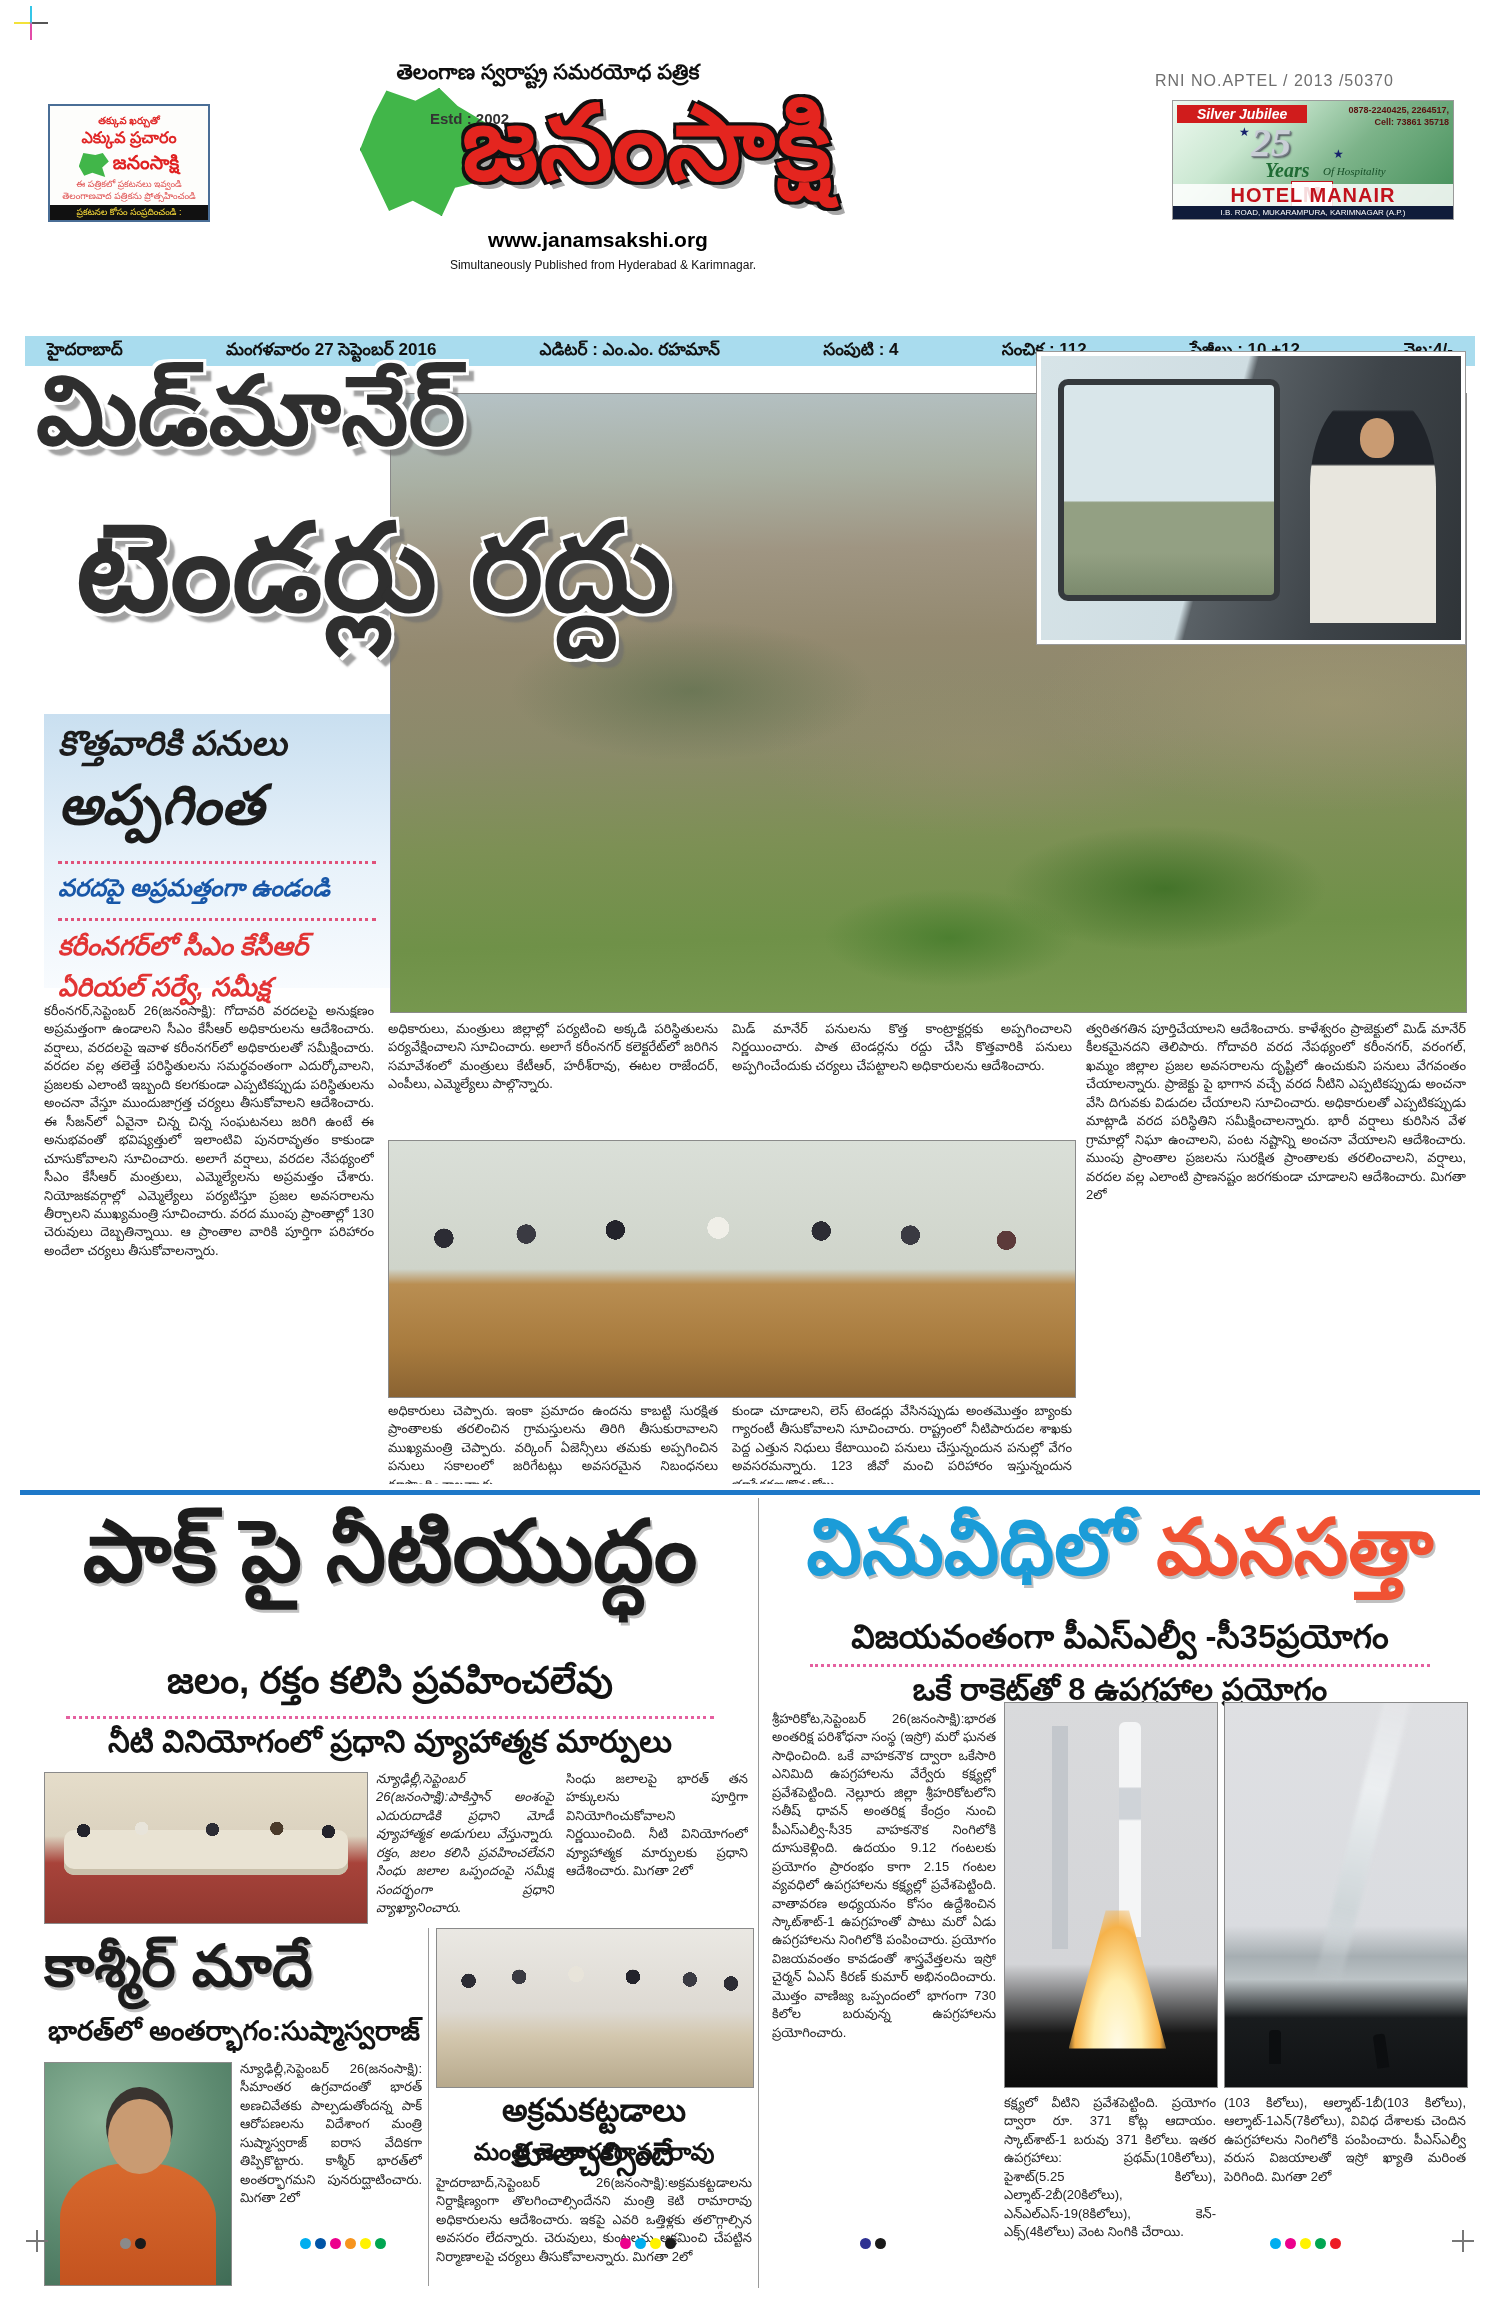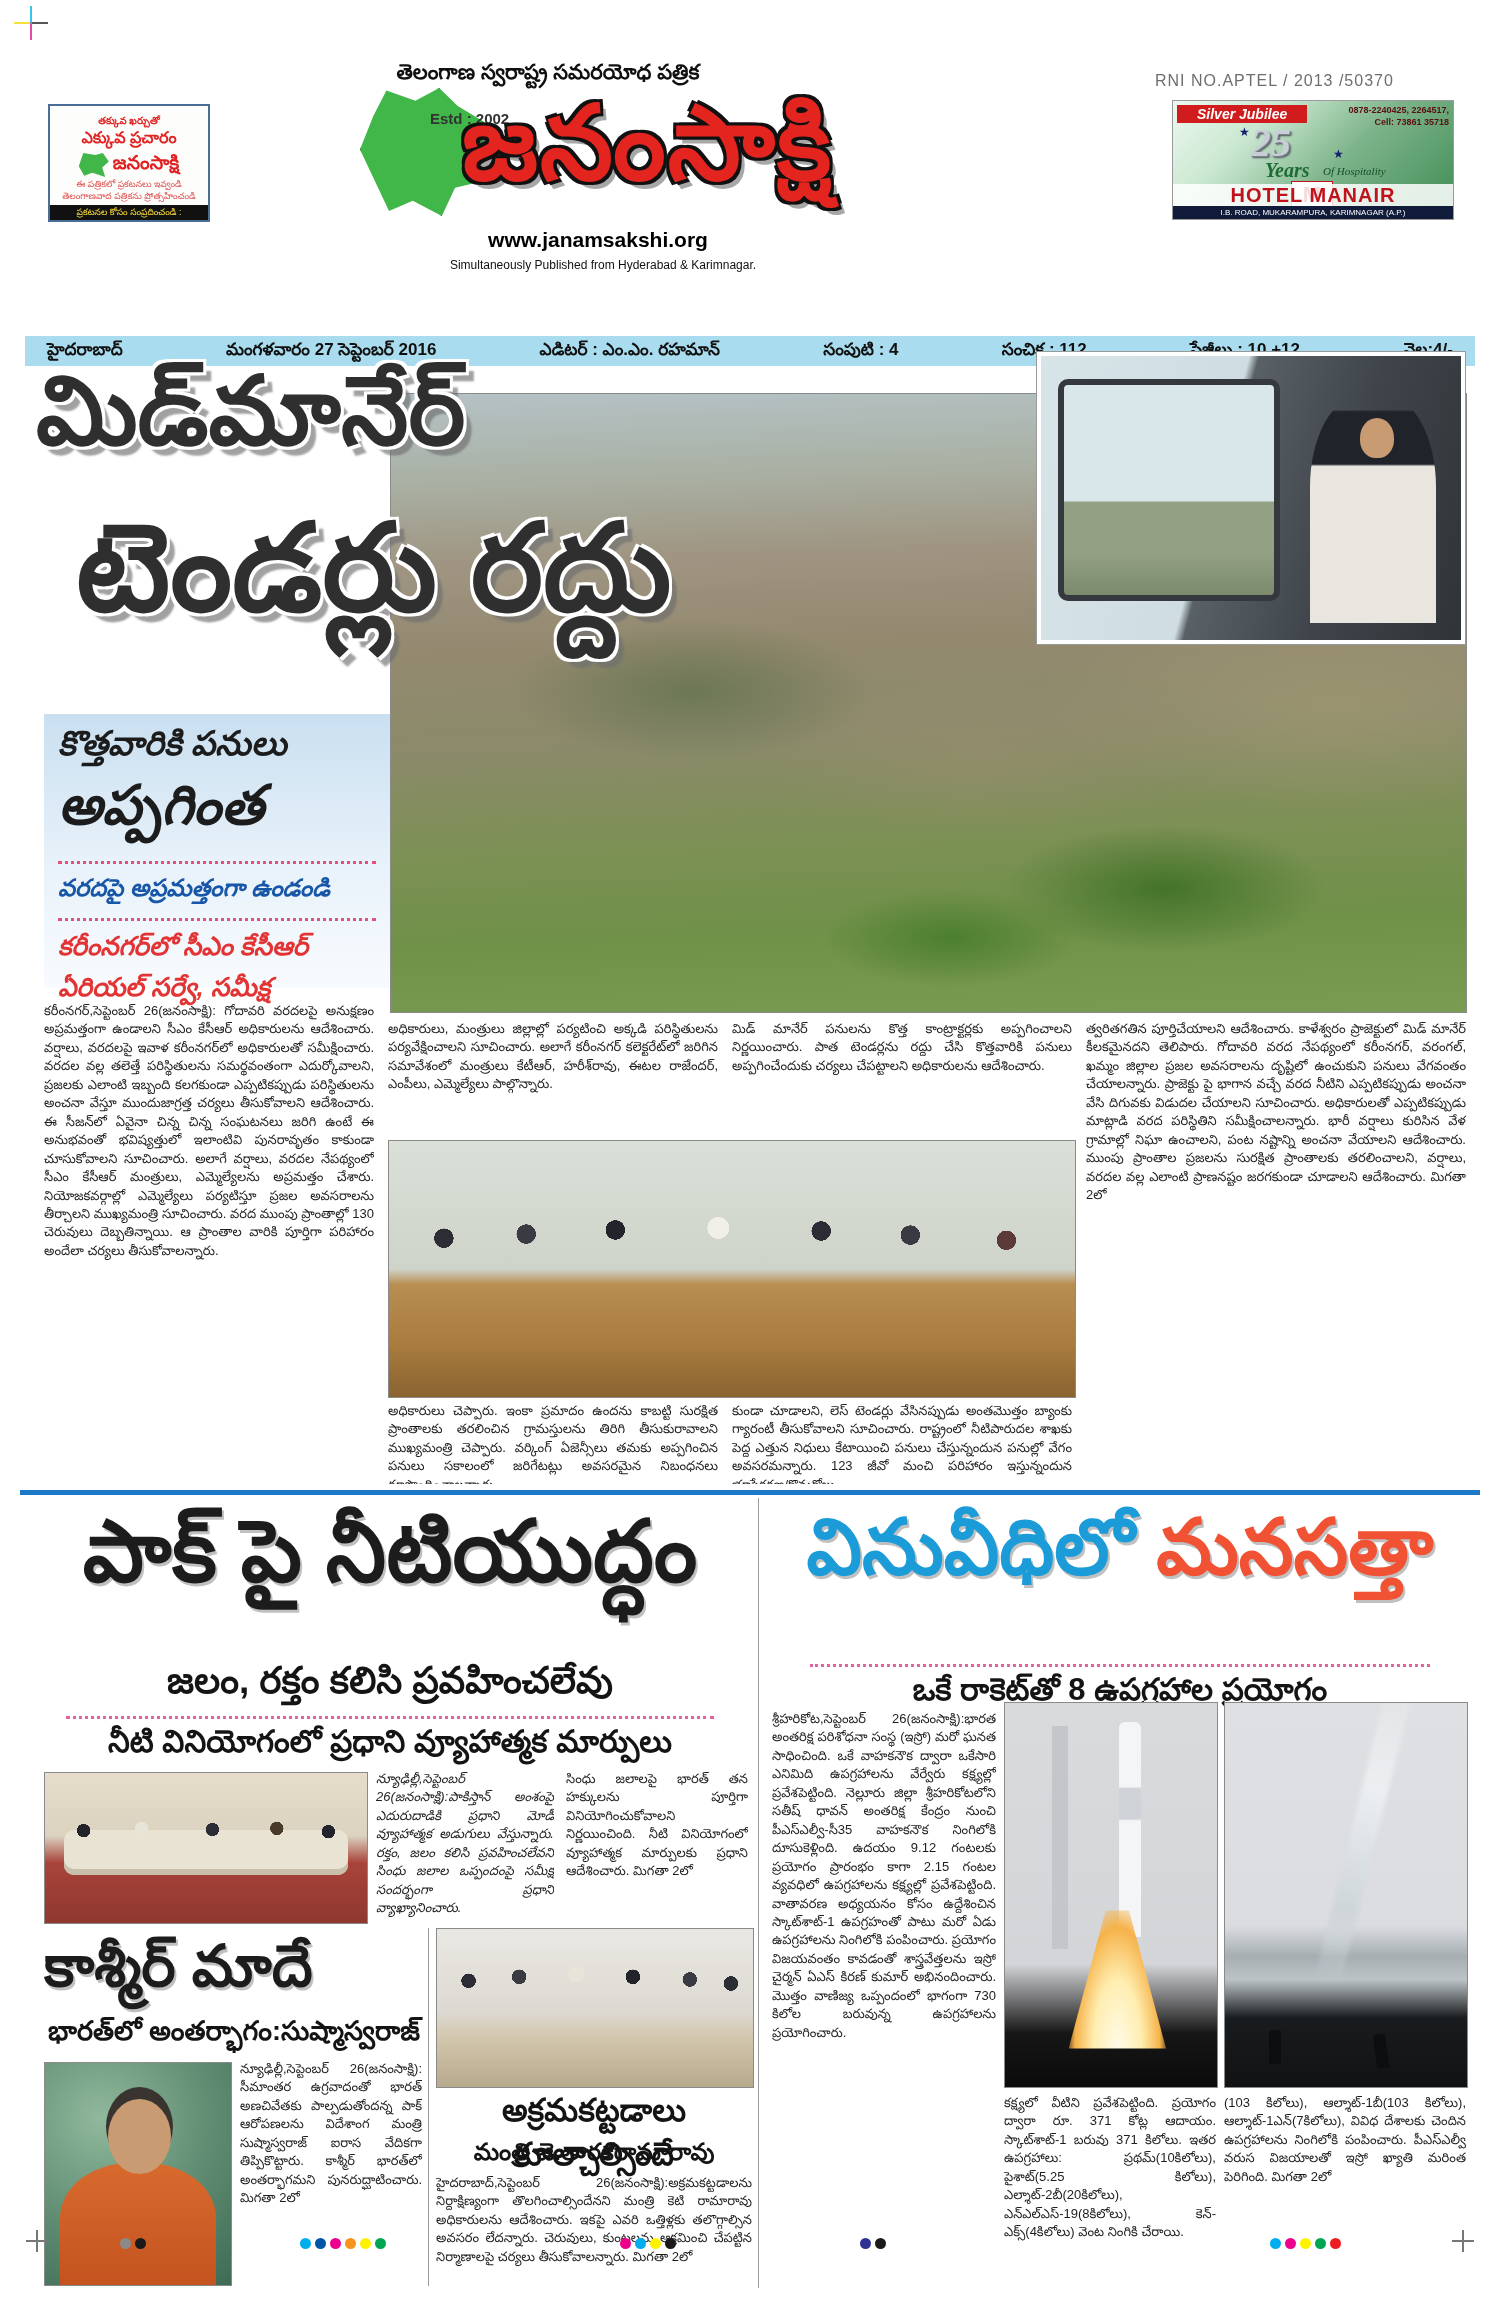--- a/index.html
+++ b/index.html
@@ -228,20 +228,21 @@
   <div class="abs photo ph-ktr" style="left:436px;top:1928px;width:316px;height:158px;">
     <div class="ktr-people"></div>
   </div>
   <div class="abs subhead" style="left:436px;top:2092px;width:316px;font-size:32px;">అక్రమకట్టడాలు కూల్చాల్సిందే</div>
   <div class="abs subhead" style="left:436px;top:2138px;width:316px;font-size:24px;">మంత్రి జె.తారకరామారావు</div>
   <div class="abs bodycol" style="left:436px;top:2174px;width:316px;height:110px;">హైదరాబాద్,సెప్టెంబర్ 26(జనంసాక్షి):అక్రమకట్టడాలను నిర్దాక్షిణ్యంగా తొలగించాల్సిందేనని మంత్రి కెటి రామారావు అధికారులను ఆదేశించారు. ఇకపై ఎవరి ఒత్తిళ్లకు తలొగ్గాల్సిన అవసరం లేదన్నారు. చెరువులు, కుంటలను ఆక్రమించి చేపట్టిన నిర్మాణాలపై చర్యలు తీసుకోవాలన్నారు. మిగతా 2లో</div>
 
   <div class="abs sechead" style="left:775px;top:1502px;width:690px;font-size:78px;">
     <span class="isro-blue">వినువీధిలో</span><span class="isro-red"> మనసత్తా</span>
   </div>
+  <div class="abs subhead" style="left:775px;top:1618px;width:690px;font-size:33px;">విజయవంతంగా పీఎస్‌ఎల్వీ -సీ35ప్రయోగం</div>
   <div class="abs pinkdots" style="left:810px;top:1664px;width:620px;"></div>
   <div class="abs subhead" style="left:775px;top:1672px;width:690px;font-size:31px;">ఒకే రాకెట్‌తో 8 ఉపగ్రహాల ప్రయోగం</div>
   <div class="abs bodycol" style="left:772px;top:1710px;width:224px;height:576px;">శ్రీహరికోట,సెప్టెంబర్ 26(జనంసాక్షి):భారత అంతరిక్ష పరిశోధనా సంస్థ (ఇస్రో) మరో ఘనత సాధించింది. ఒకే వాహకనౌక ద్వారా ఒకేసారి ఎనిమిది ఉపగ్రహాలను వేర్వేరు కక్ష్యల్లో ప్రవేశపెట్టింది. నెల్లూరు జిల్లా శ్రీహరికోటలోని సతీష్ ధావన్ అంతరిక్ష కేంద్రం నుంచి పీఎస్‌ఎల్వీ-సీ35 వాహకనౌక నింగిలోకి దూసుకెళ్లింది. ఉదయం 9.12 గంటలకు ప్రయోగం ప్రారంభం కాగా 2.15 గంటల వ్యవధిలో ఉపగ్రహాలను కక్ష్యల్లో ప్రవేశపెట్టింది. వాతావరణ అధ్యయనం కోసం ఉద్దేశించిన స్కాట్‌శాట్-1 ఉపగ్రహంతో పాటు మరో ఏడు ఉపగ్రహాలను నింగిలోకి పంపించారు. ప్రయోగం విజయవంతం కావడంతో శాస్త్రవేత్తలను ఇస్రో చైర్మన్ ఏఎస్ కిరణ్ కుమార్ అభినందించారు. మొత్తం వాణిజ్య ఒప్పందంలో భాగంగా 730 కిలోల బరువున్న ఉపగ్రహాలను ప్రయోగించారు.</div>
   <div class="abs photo ph-rocket1" style="left:1004px;top:1702px;width:212px;height:384px;">
     <div class="rk-tower"></div>
     <div class="rk-body"></div>
     <div class="rk-flame"></div>
   </div>
   <div class="abs photo ph-rocket2" style="left:1224px;top:1702px;width:242px;height:384px;">
     <div class="rk-trail"></div>

